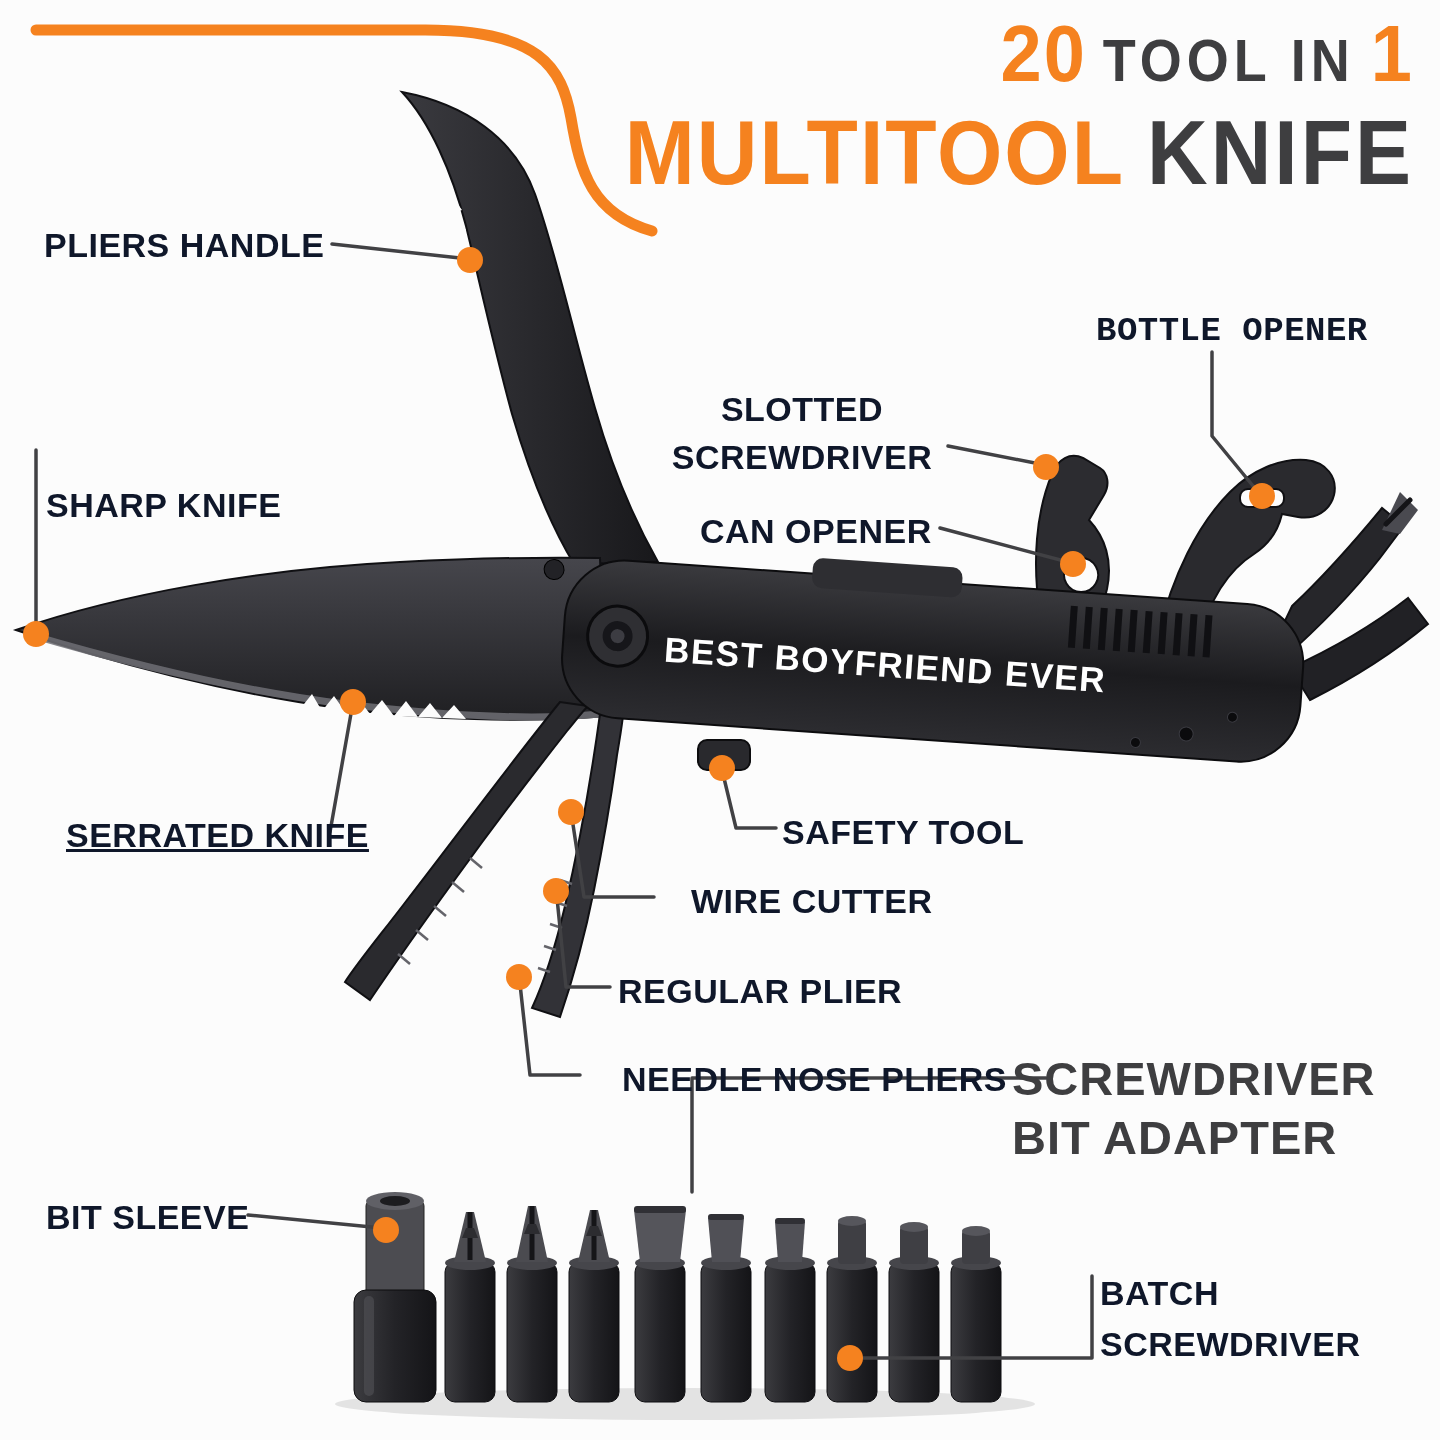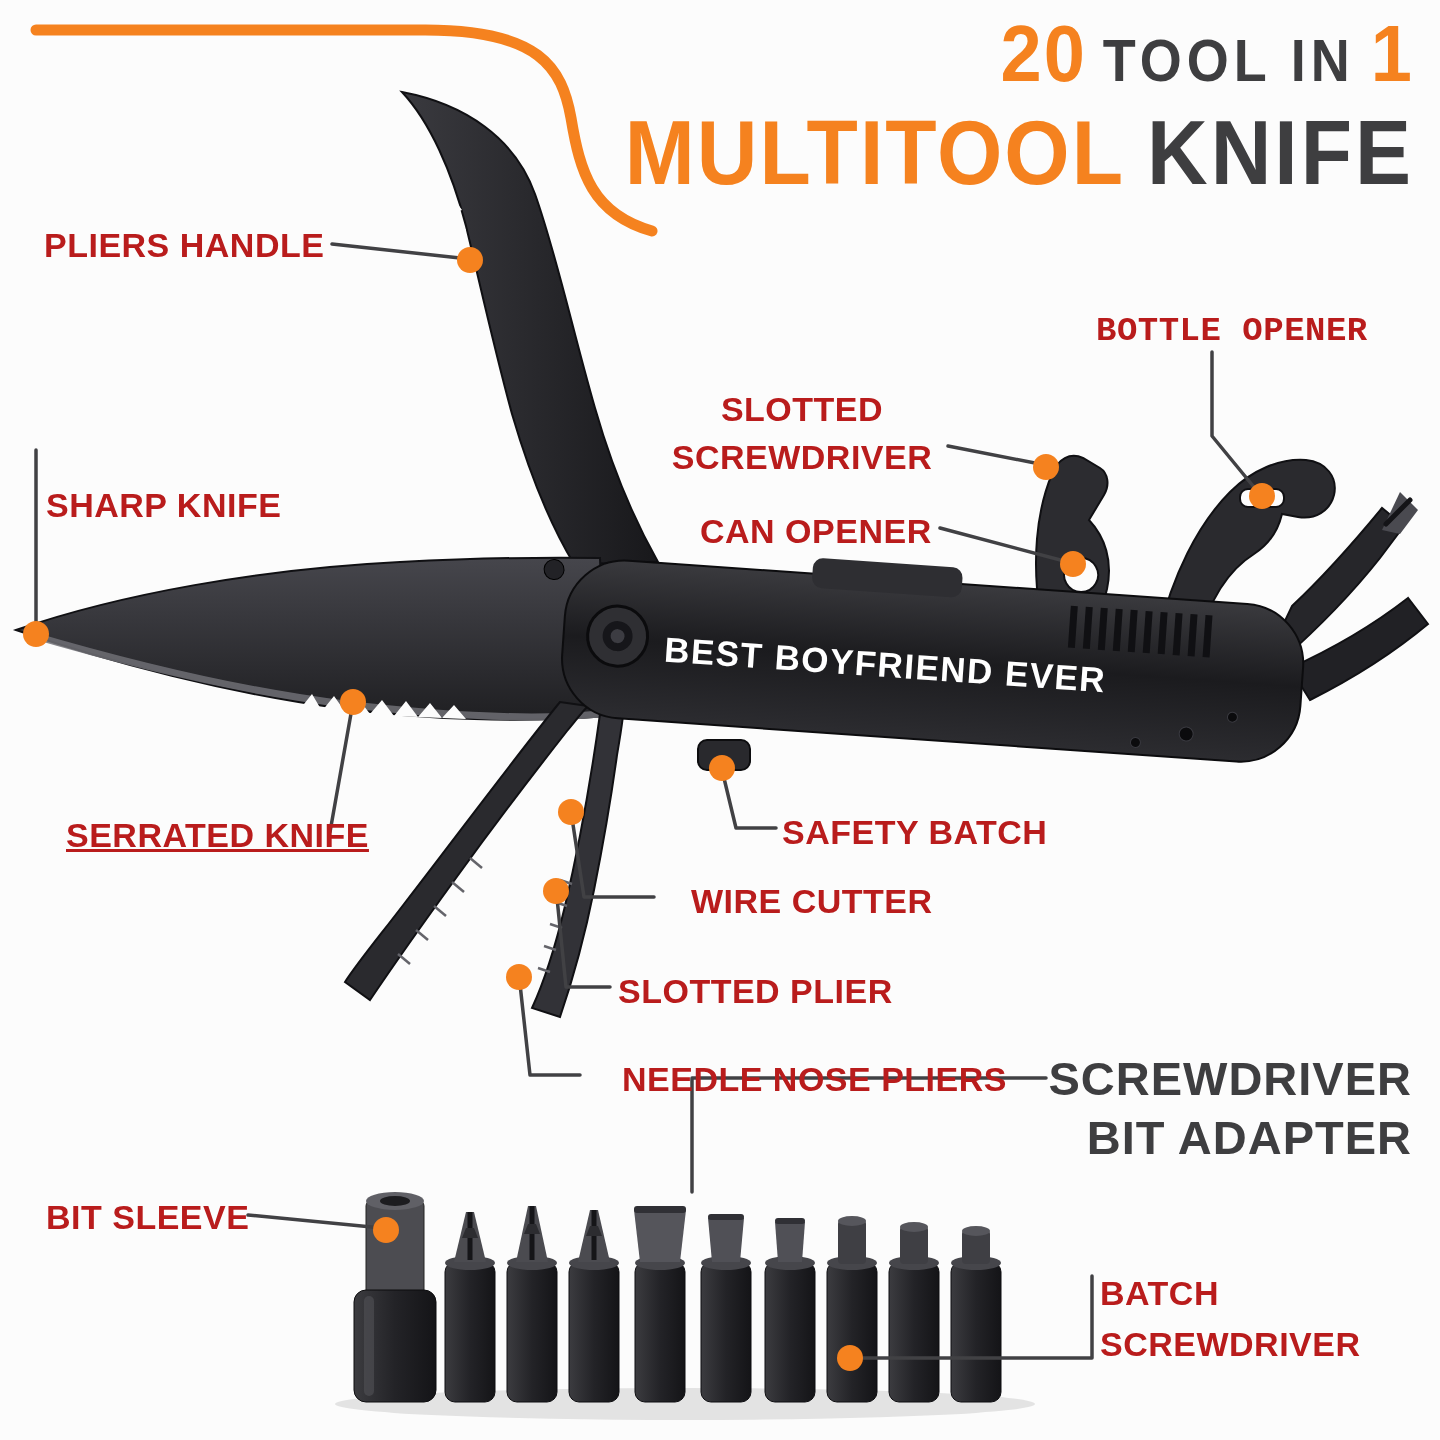--- a/index.html
+++ b/index.html
@@ -8,24 +8,24 @@
   .svg-layer { position:absolute; left:0; top:0; width:1440px; height:1440px; }
 
   .title { position:absolute; top:14px; right:26px; text-align:right; line-height:1; transform:scale(1,1.08); transform-origin:top right; }
   .t1 { display:flex; justify-content:flex-end; align-items:baseline; gap:16px; font-weight:700; }
   .t1 .num { font-size:74px; color:#f5821f; letter-spacing:2px; }
   .t1 .mid { font-size:54px; color:#3e3e40; letter-spacing:5px; }
   .t2 { display:flex; justify-content:flex-end; align-items:baseline; gap:22px; font-weight:700; margin-top:12px; }
   .t2 .w1 { font-size:84px; color:#f5821f; letter-spacing:2px; }
   .t2 .w2 { font-size:84px; color:#3e3e40; letter-spacing:3px; }
 
-  .callout { position:absolute; font-weight:700; font-size:34px; color:#b91c1c; letter-spacing:.5px; white-space:nowrap; }
+  .callout { position:absolute; font-weight:700; font-size:34px; color:#0f172a; letter-spacing:.5px; white-space:nowrap; }
   .callout.center { text-align:center; white-space:normal; line-height:1.4; }
   .callout.wrap-left { white-space:normal; line-height:1.5; }
-  .callout.big { font-size:47px; color:#3e3e40; text-align:right; white-space:normal; line-height:1.25; letter-spacing:1px; }
+  .callout.big { font-size:47px; color:#3e3e40; text-align:left; white-space:normal; line-height:1.25; letter-spacing:1px; }
 </style>
 </head>
 <body>
 
 <div class="canvas">
 
   <svg class="svg-layer" viewBox="0 0 1440 1440">
     <defs>
       <linearGradient id="gBlade" x1="0" y1="0" x2="0" y2="1">
         <stop offset="0" stop-color="#46464c"></stop>
@@ -216,21 +216,21 @@
       <span class="w2">KNIFE</span>
     </div>
   </div>
 
   <div class="callout" style="left:44px; top:226px;">PLIERS HANDLE</div>
   <div class="callout" style="left:46px; top:446px;margin-top:40px;">SHARP KNIFE</div>
   <div class="callout" style="left:1096px; top:312px;font-family:Liberation Mono, monospace;">BOTTLE OPENER</div>
   <div class="callout center" style="left:652px; top:386px; width:300px;">SLOTTED SCREWDRIVER</div>
   <div class="callout" style="left:700px; top:512px;">CAN OPENER</div>
   <div class="callout" style="left:66px; top:816px;text-decoration:underline;">SERRATED KNIFE</div>
-  <div class="callout" style="left:782px; top:813px;">SAFETY BATCH</div>
+  <div class="callout" style="left:782px; top:813px;">SAFETY TOOL</div>
   <div class="callout" style="left:660px; top:882px;margin-left:31px;">WIRE CUTTER</div>
-  <div class="callout" style="left:618px; top:972px;">SLOTTED PLIER</div>
+  <div class="callout" style="left:618px; top:972px;">REGULAR PLIER</div>
   <div class="callout" style="left:614px; top:1060px;margin-left:8px;">NEEDLE NOSE PLIERS</div>
   <div class="callout big" style="right:28px; top:1050px; width:400px;">SCREWDRIVER BIT ADAPTER</div>
   <div class="callout" style="left:46px; top:1198px;">BIT SLEEVE</div>
   <div class="callout wrap-left" style="left:1100px; top:1268px; width:300px;">BATCH SCREWDRIVER</div>
 
 </div>
 
 </body></html>

